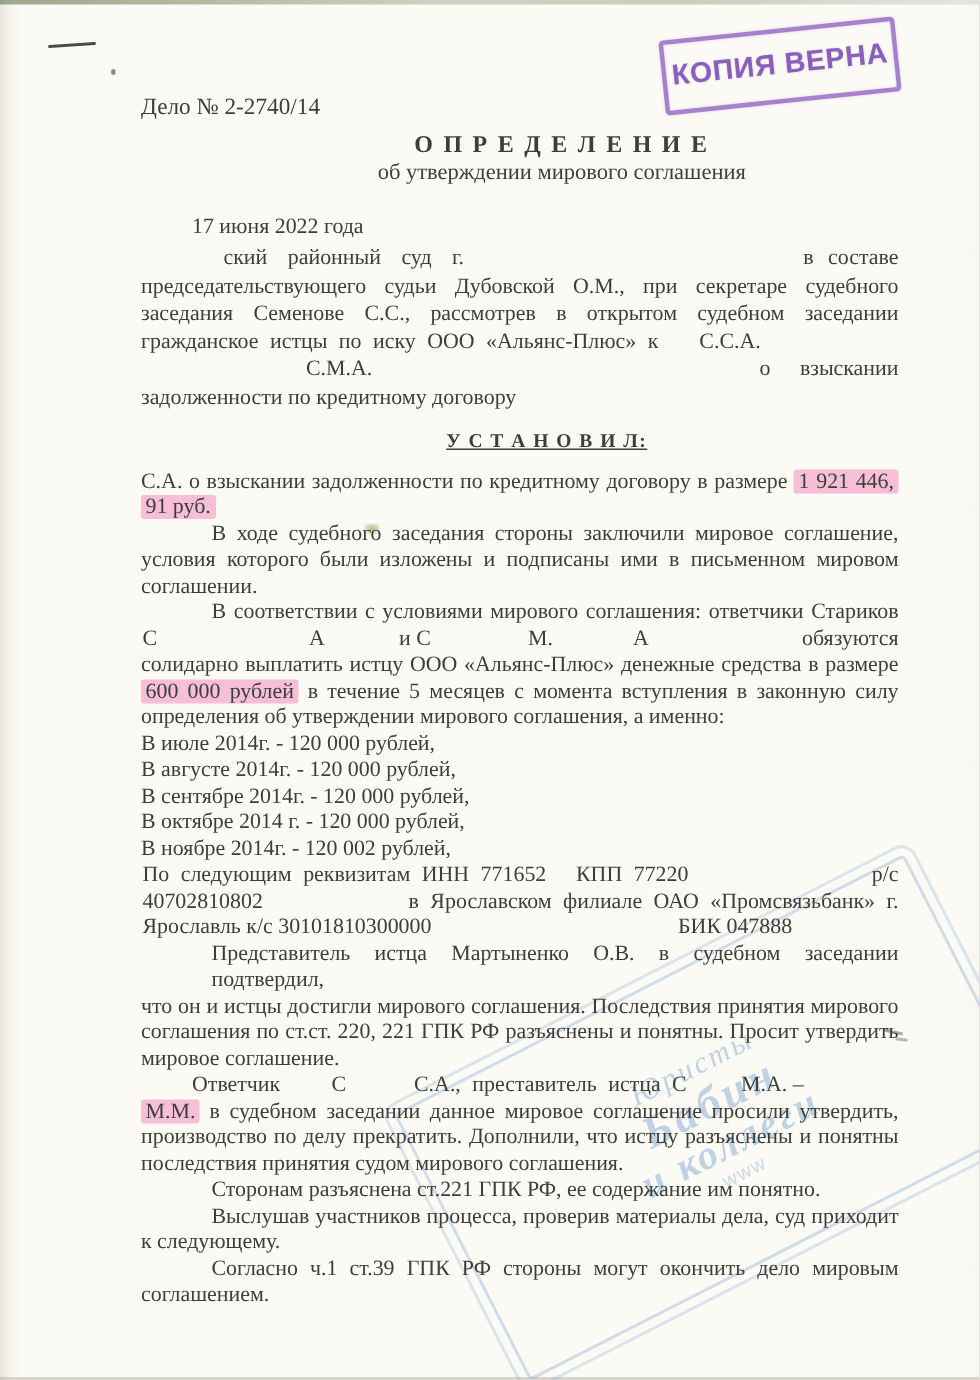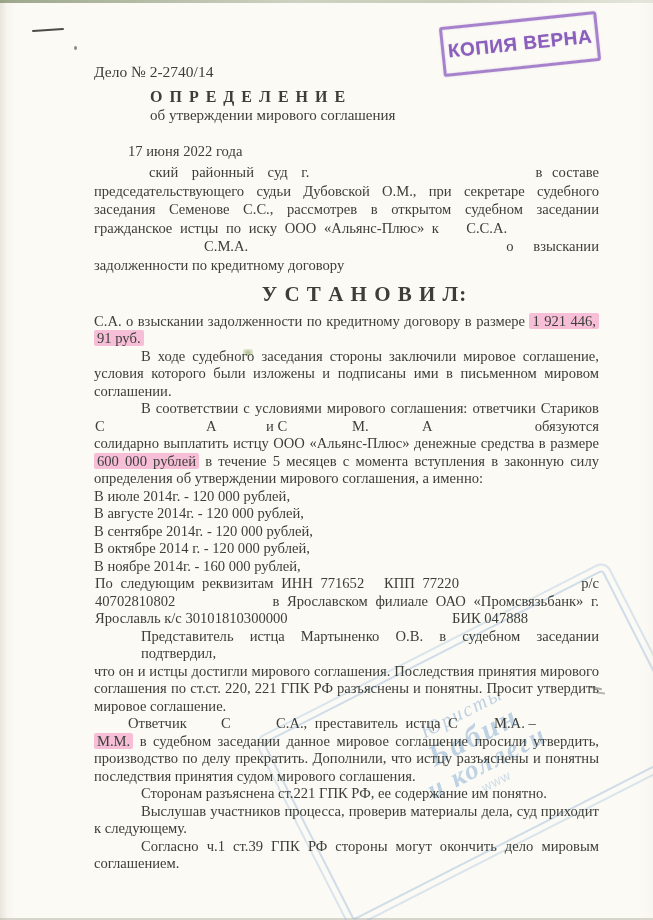--- a/index.html
+++ b/index.html
@@ -29,33 +29,33 @@
     display:flex;align-items:center;justify-content:center;
     font-family:"Liberation Sans","DejaVu Sans",sans-serif;
     font-weight:bold;font-size:19px;letter-spacing:.5px;
     color:rgba(134,88,186,.92);
     text-shadow:0 0 1px rgba(134,88,186,.5);
     box-shadow:0 0 2px rgba(146,100,194,.25), inset 0 0 2px rgba(146,100,194,.25);
   }
 
   .case-no{position:absolute;left:94px;top:63px;font-size:15.5px;}
 
-  .titles{position:absolute;left:94px;top:88px;width:505px;padding-left:56px;box-sizing:border-box;}
+  .titles{position:absolute;left:94px;top:88px;width:505px;text-align:center;padding-left:56px;box-sizing:border-box;}
   .title1{font-weight:bold;font-size:16px;letter-spacing:1.5px;}
   .title2{font-weight:normal;font-size:15px;margin-top:1px;}
 
   .col{position:absolute;left:94px;top:141px;width:505px;font-size:14.6px;}
   .ln{line-height:18.6px;min-height:18.6px;text-align:justify;text-align-last:justify;position:relative;}
   .nl{text-align:left;text-align-last:auto;}
   .pos{text-align:left;text-align-last:auto;}
   .pos span{position:absolute;white-space:nowrap;text-align:right;}
   .body-block .ln{line-height:17.5px;min-height:17.5px;}
   .date-line{line-height:20px;padding-left:34px;text-align:left;text-align-last:auto;}
   .intro-block{margin-top:2px;}
-  .ustanovil{margin-top:9px;line-height:20px;text-align:center;text-align-last:center;font-weight:bold;font-size:21px;letter-spacing:1px;padding-left:36px;}
+  .ustanovil{margin-top:9px;line-height:20px;text-align:center;text-align-last:center;font-weight:bold;font-size:13px;letter-spacing:1px;padding-left:36px;text-decoration:underline;}
   .body-block{margin-top:9px;}
   .ind{padding-left:47px;}
   .ws4{word-spacing:4px;}
   .ws6{word-spacing:6px;}
   .ws10{word-spacing:10px;}
   .ws16{word-spacing:16px;}
   .gap{display:inline-block;}
   .hl{background:rgba(244,140,192,.55);border-radius:2px;padding:0 3px;box-decoration-break:clone;}
 
   .wm{
@@ -155,21 +155,21 @@
       <div class="ln">
         <span class="hl">600 000 рублей</span>
         <span>в течение 5 месяцев с момента вступления в законную силу</span>
       </div>
       <div class="ln nl">определения об утверждении мирового соглашения, а именно:</div>
 
       <div class="ln nl">В июле 2014г. - 120 000 рублей,</div>
       <div class="ln nl">В августе 2014г. - 120 000 рублей,</div>
       <div class="ln nl">В сентябре 2014г. - 120 000 рублей,</div>
       <div class="ln nl">В октябре 2014 г. - 120 000 рублей,</div>
-      <div class="ln nl">В ноябре 2014г. - 160 000 рублей,</div>
+      <div class="ln nl">В ноябре 2014г. - 120 002 рублей,</div>
 
       <div class="ln pos">
         <span class="ws4" style="left:1px">По следующим реквизитам ИНН 771652</span>
         <span class="ws4" style="left:290px">КПП 77220</span>
         <span style="right:0">р/с</span>
       </div>
       <div class="ln pos">
         <span style="left:1px">40702810802</span>
         <span class="ws4" style="right:0">в Ярославском филиале ОАО «Промсвязьбанк» г.</span>
       </div>

